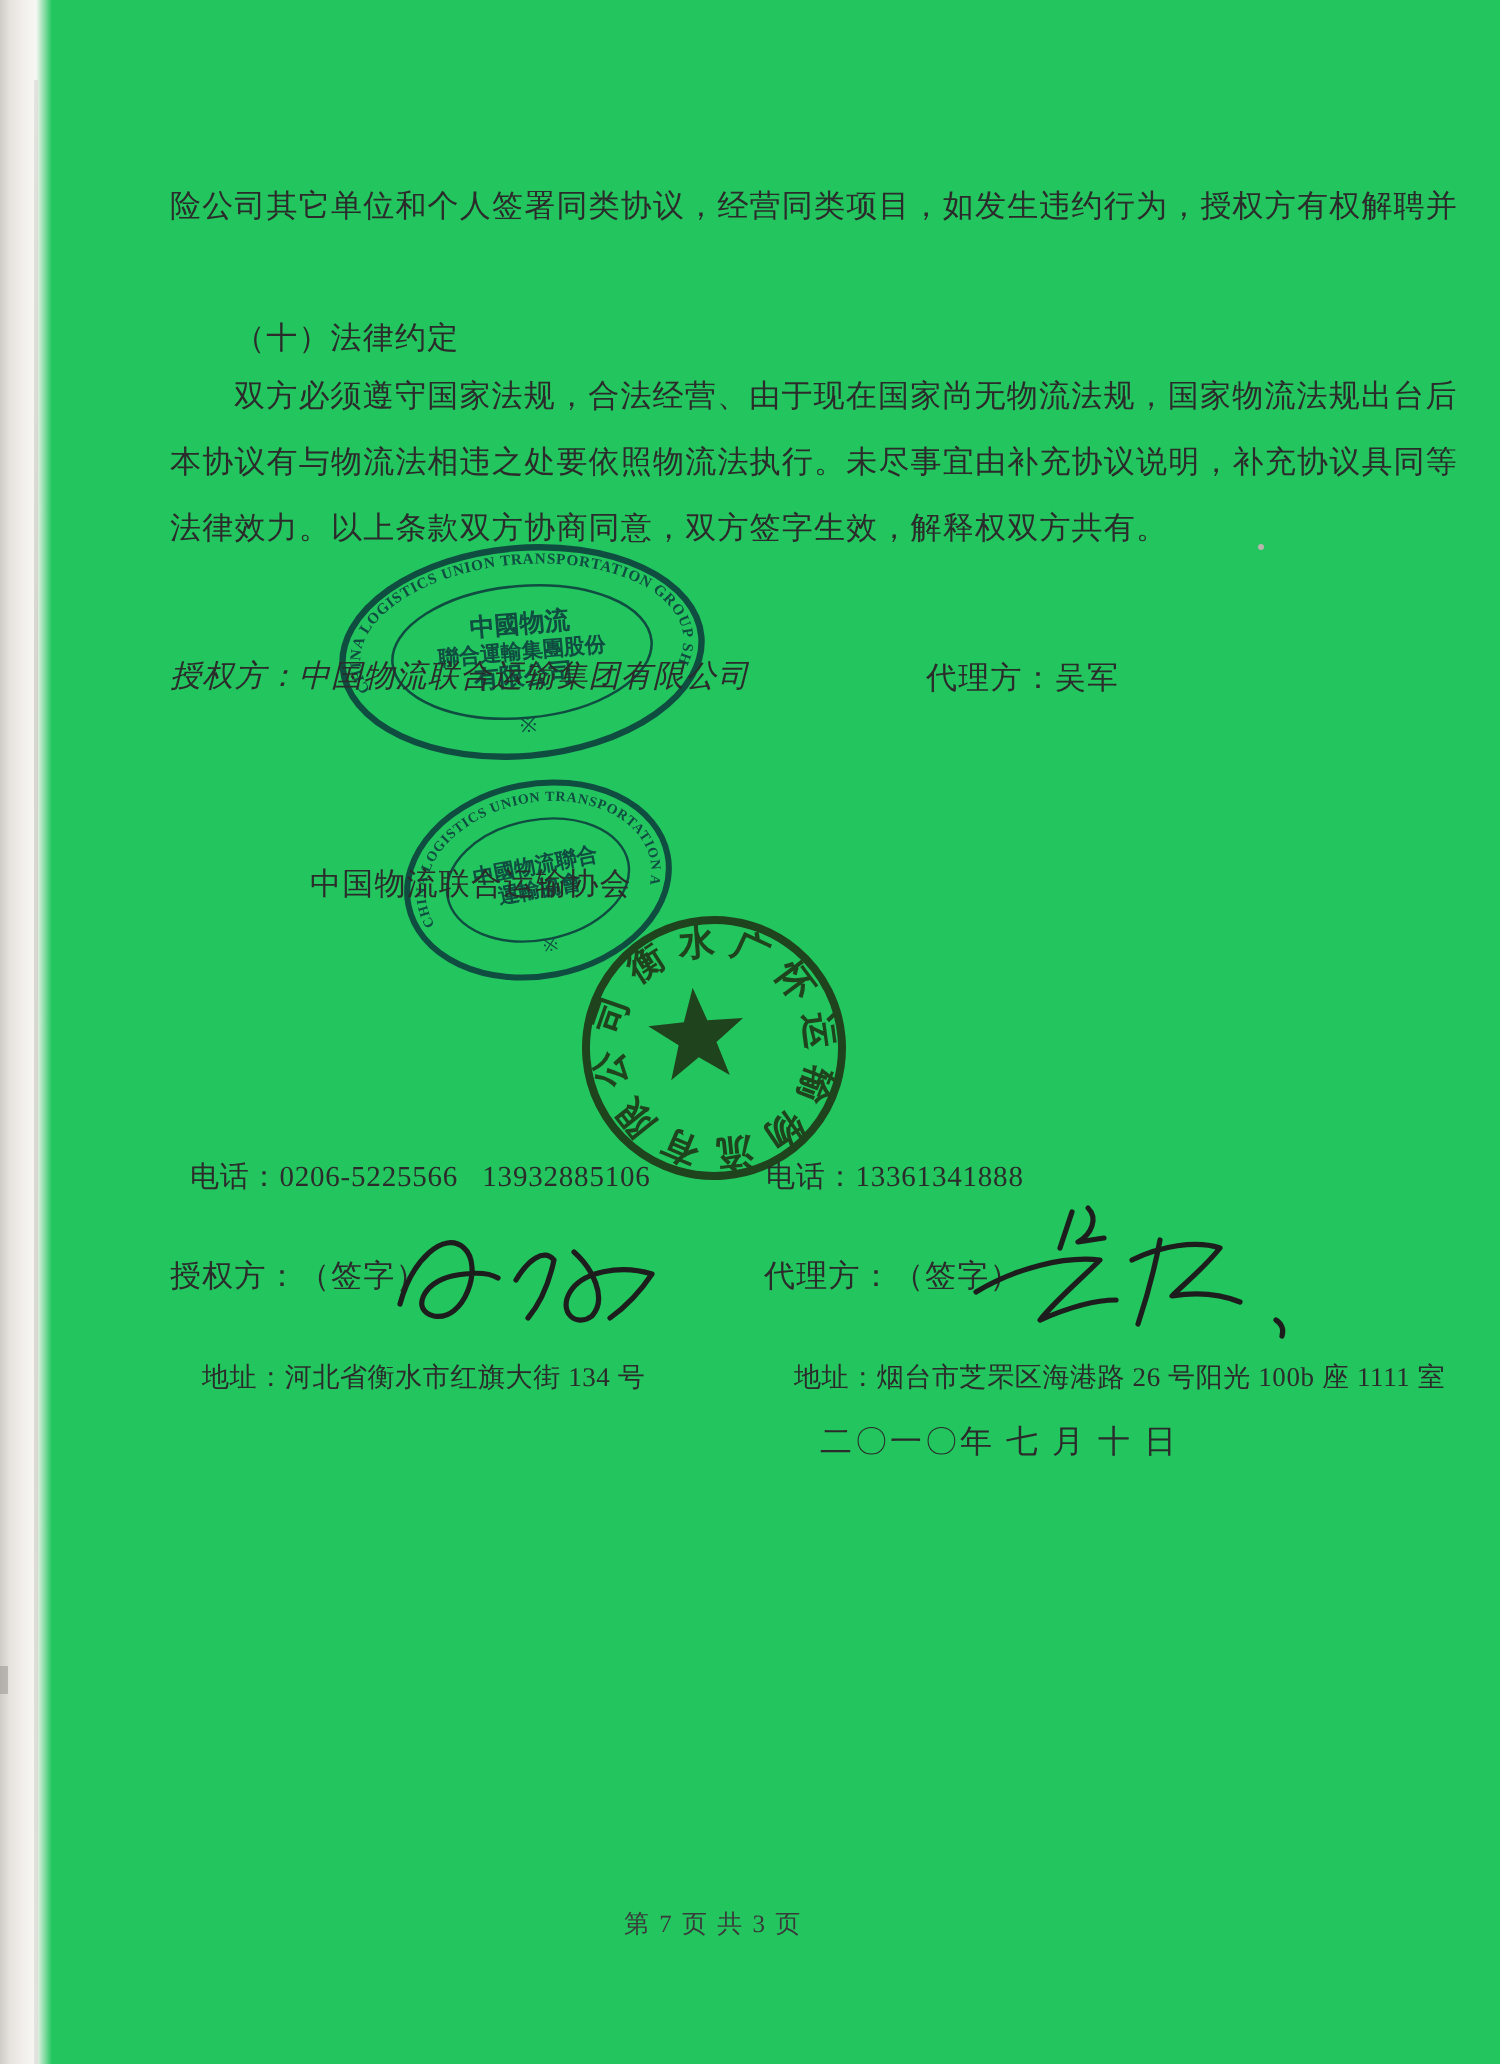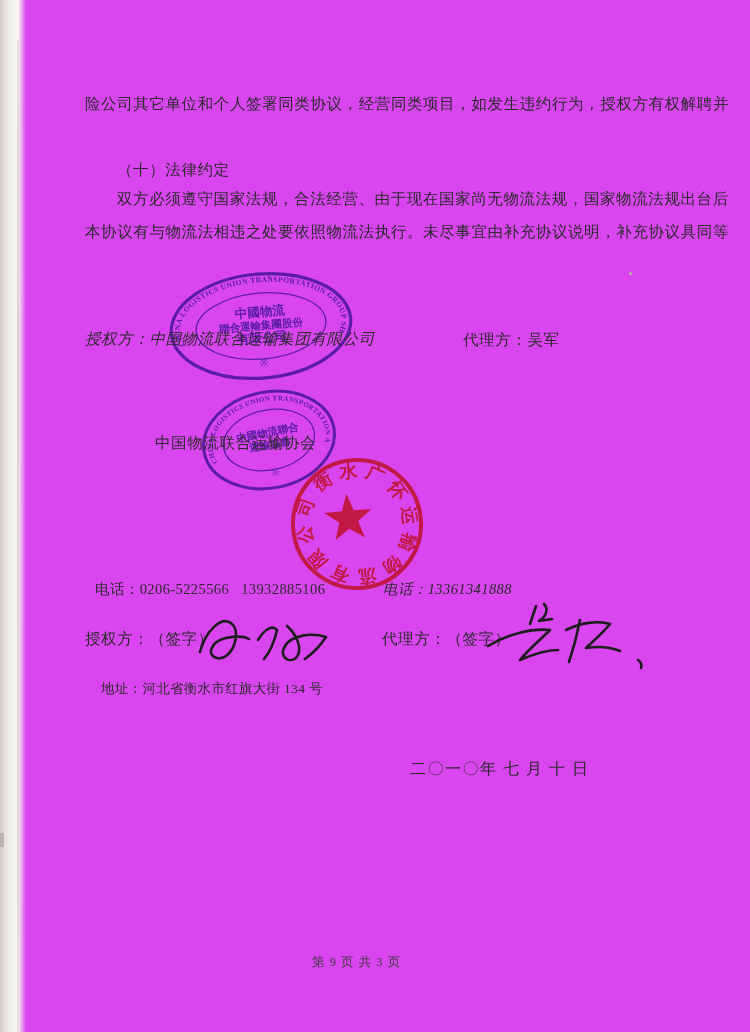--- a/index.html
+++ b/index.html
@@ -4,21 +4,21 @@
 <style>
   html,body{margin:0;padding:0;}
   body{
     width:750px;height:1032px;
     background:#e9e6e2;
     font-family:"Liberation Serif","DejaVu Serif",serif;
     position:relative;overflow:hidden;
   }
   .page{
     position:absolute;left:0;top:0;width:750px;height:1032px;
-    background:#d946ef;
+    background:#22c55e;
   }
   
   .scan-edge{
     position:absolute;left:0;top:0;width:26px;height:1032px;
     background:linear-gradient(90deg,#cfccc7 0px,#e6e3df 5px,#f2f0ed 12px,#f8f7f4 18px,rgba(251,250,247,0) 26px);
     pointer-events:none;
   }
   .scan-line{
     position:absolute;left:17px;top:40px;width:2px;height:992px;
     background:linear-gradient(#d9d6d1,#c4c0ba 30%,#cbc7c1 70%,#d9d6d1);
@@ -47,20 +47,21 @@
 
   <div class="scan-edge"></div>
   <div class="scan-line"></div>
   <div class="scan-mark" style="left:0;top:833px;width:4px;height:14px;"></div>
   <div class="speck" style="left:629px;top:272px;"></div>
 
   <div class="txt" style="left:85px;top:95px;">险公司其它单位和个人签署同类协议，经营同类项目，如发生违约行为，授权方有权解聘并</div>
   <div class="txt" style="left:85px;top:161px;margin-left:32px;">（十）法律约定</div>
   <div class="txt" style="left:85px;top:223px;">本协议有与物流法相违之处要依照物流法执行。未尽事宜由补充协议说明，补充协议具同等</div>
   <div class="txt" style="left:117px;top:190px;">双方必须遵守国家法规，合法经营、由于现在国家尚无物流法规，国家物流法规出台后</div>
+  <div class="txt" style="left:85px;top:256px;">法律效力。以上条款双方协商同意，双方签字生效，解释权双方共有。</div>
 
   <svg class="stamp" style="left:166px;top:270px;transform:rotate(-5deg);opacity:.88;" width="190" height="112" viewBox="0 0 190 112">
     <ellipse cx="95" cy="56" rx="90" ry="52" fill="none" stroke="#584ea6" stroke-width="3.2"></ellipse>
     <ellipse cx="95" cy="56" rx="65" ry="33" fill="none" stroke="#584ea6" stroke-width="1.3"></ellipse>
     <path id="gsArc" d="M19,70 A81,43 0 1 1 171,70" fill="none"></path>
     <text font-size="7.6" font-weight="bold" fill="#584ea6" letter-spacing="0.4">
       <textPath href="#gsArc" startOffset="2">CHINA LOGISTICS UNION TRANSPORTATION GROUP SHARE LIMITED</textPath>
     </text>
     <text x="95" y="46" text-anchor="middle" font-size="12.5" font-weight="bold" fill="#584ea6">中國物流</text>
     <text x="95" y="59" text-anchor="middle" font-size="10.5" font-weight="bold" fill="#584ea6">聯合運輸集團股份</text>
@@ -89,39 +90,40 @@
   <svg class="stamp" style="left:287px;top:454px;transform:rotate(-5deg);opacity:.85;" width="140" height="140" viewBox="0 0 140 140">
     <circle cx="70" cy="70" r="64" fill="none" stroke="#e0382a" stroke-width="4"></circle>
     <polygon points="62,39 56.1,55.9 38.2,56.3 52.5,67.1 47.3,84.2 62,74 76.7,84.2 71.5,67.1 85.8,56.3 67.9,55.9" fill="#e0382a"></polygon>
     <path id="redArc" d="M35.4,35.4 A49,49 0 0 1 104.6,104.6 A49,49 0 0 1 35.4,35.4" fill="none"></path>
     <text font-size="18" font-weight="bold" fill="#e0382a" letter-spacing="6.5">
       <textPath href="#redArc" startOffset="0">衡水广怀运输物流有限公司</textPath>
     </text>
   </svg>
 
   <div class="txt phone" style="left:95px;top:581px;">电话：0206-5225566   13932885106</div>
-  <div class="txt phone" style="left:383px;top:581px;font-style:italic;">电话：13361341888</div>
+  <div class="txt phone" style="left:383px;top:581px;">电话：13361341888</div>
 
   <div class="txt" style="left:85px;top:630px;">授权方：（签字）</div>
   <div class="txt" style="left:382px;top:630px;">代理方：（签字）</div>
 
   <svg class="sig" style="left:192px;top:606px;" width="150" height="62" viewBox="0 0 150 62">
     <path d="M8,46 C14,24 30,9 40,18 C50,27 40,55 25,52 C13,49 20,35 34,32 C44,30 52,30 57,33"></path>
     <path d="M66,34 C72,24 80,18 85,24 C82,38 77,47 72,53"></path>
     <path d="M95,20 C104,28 112,43 104,52 C96,58 87,50 93,40 C99,30 118,26 134,31 C128,40 120,48 113,53"></path>
   </svg>
 
   <svg class="sig" style="left:480px;top:598px;" width="172" height="76" viewBox="0 0 172 76">
     <path d="M56,8 C54,14 52,20 50,26"></path>
     <path d="M64,6 C69,11 66,19 59,23 L72,21"></path>
     <path d="M8,48 C28,36 52,30 70,32 C60,42 48,52 40,62 C56,55 68,52 78,52"></path>
     <path d="M100,22 C97,38 93,52 89,64"></path>
     <path d="M86,32 C100,25 118,22 130,26 C122,36 112,44 106,50 C118,48 130,49 140,53"></path>
     <path d="M158,62 C161,64 162,67 161,70"></path>
   </svg>
 
   <div class="txt small" style="left:85px;top:681px;">地址：河北省衡水市红旗大街 134 号</div>
+  <div class="txt small" style="left:381px;top:681px;">地址：烟台市芝罘区海港路 26 号阳光 100b 座 1111 室</div>
 
-  <div class="txt date" style="left:410px;top:759px;text-align:right;">二〇一〇年 七 月 十 日</div>
+  <div class="txt date" style="left:410px;top:712px;text-align:right;">二〇一〇年 七 月 十 日</div>
 
-  <div class="txt footer" style="left:312px;top:955px;">第 9 页 共 3 页</div>
+  <div class="txt footer" style="left:312px;top:955px;">第 7 页 共 3 页</div>
 
 </div>
 
 </body></html>

